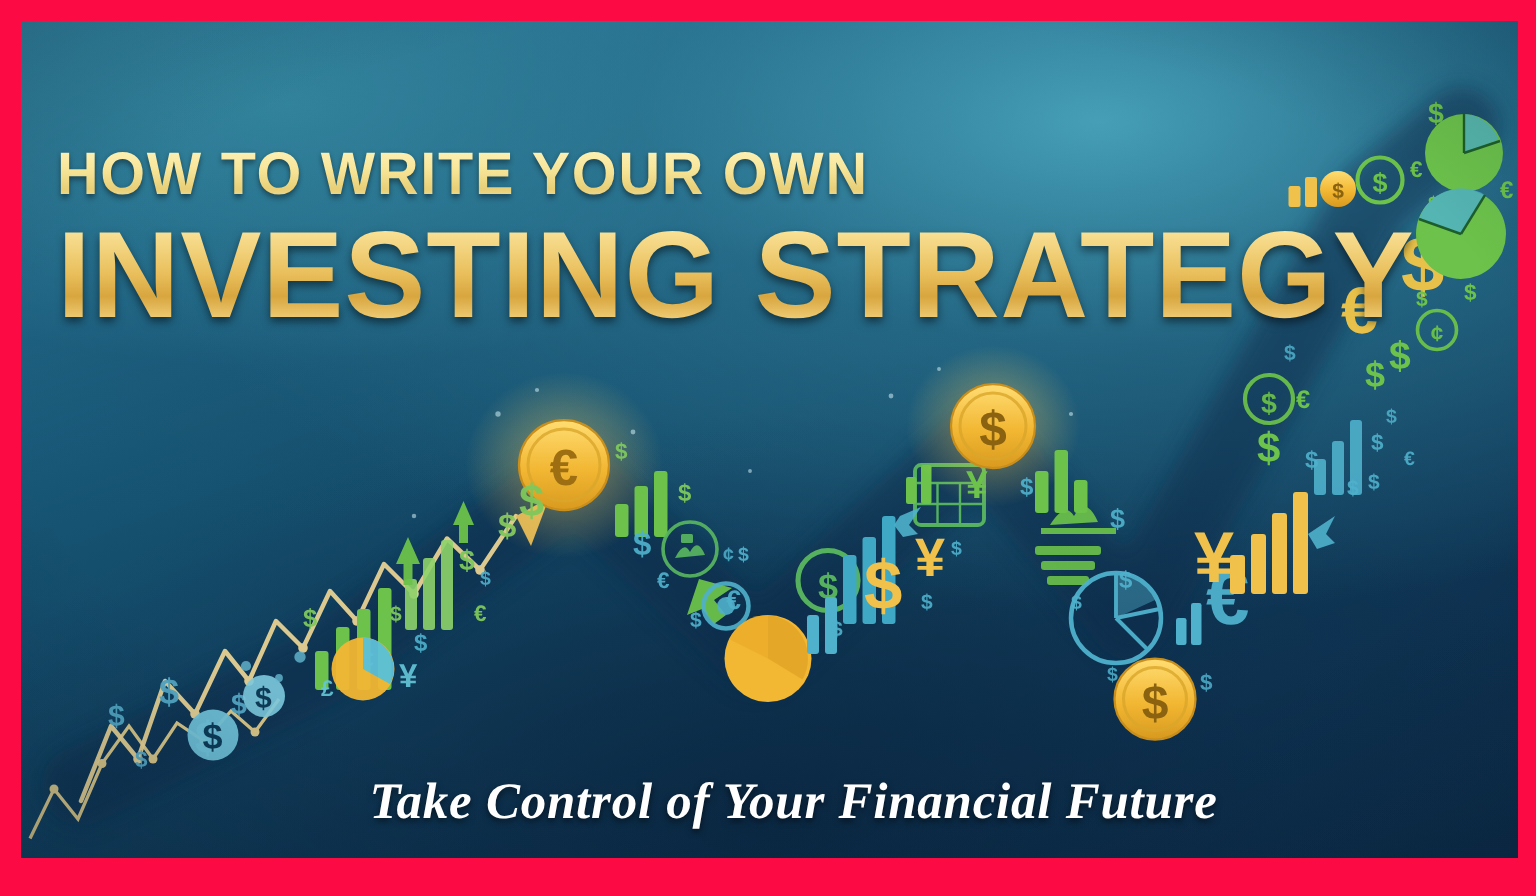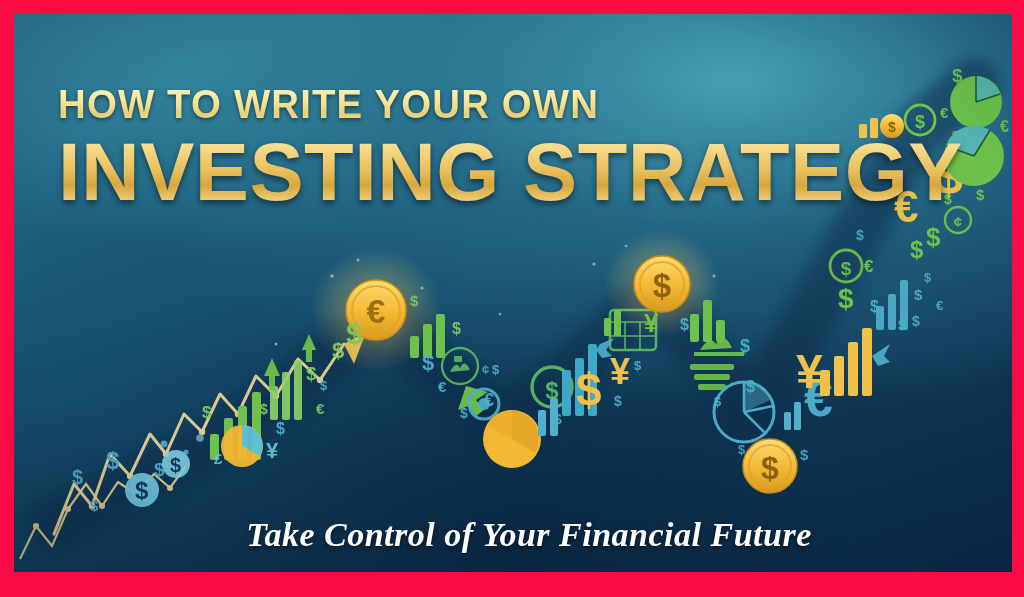--- a/index.html
+++ b/index.html
@@ -29,22 +29,22 @@
     position:absolute;inset:0;
     background:radial-gradient(120% 110% at 50% 45%, rgba(0,0,0,0) 42%, rgba(4,22,42,0.45) 86%, rgba(3,18,36,0.7) 100%);
     pointer-events:none;
   }
   
   #graphic{position:absolute;inset:0;}
   #graphic svg{position:absolute;left:0;top:0;width:100%;height:100%;}
 
   
   #headline{
-    position:absolute;left:0;top:70px;width:100%;
-    text-align:left;padding-left:44px;box-sizing:border-box;
+    position:absolute;left:0;top:82px;width:100%;
+    text-align:left;padding-left:24px;box-sizing:border-box;
     pointer-events:none;
   }
   .kicker{
     font-size:40px;font-weight:bold;letter-spacing:1.2px;
     line-height:1;
     background:linear-gradient(180deg,#fdf3bd 0%,#f8e79a 40%,#e8cf77 75%,#f3e4a4 100%);
     -webkit-background-clip:text;background-clip:text;
     color:transparent;-webkit-text-fill-color:transparent;
     filter:drop-shadow(0 2px 2px rgba(0,0,0,0.45));
     transform:scaleX(0.96);transform-origin:left center;

